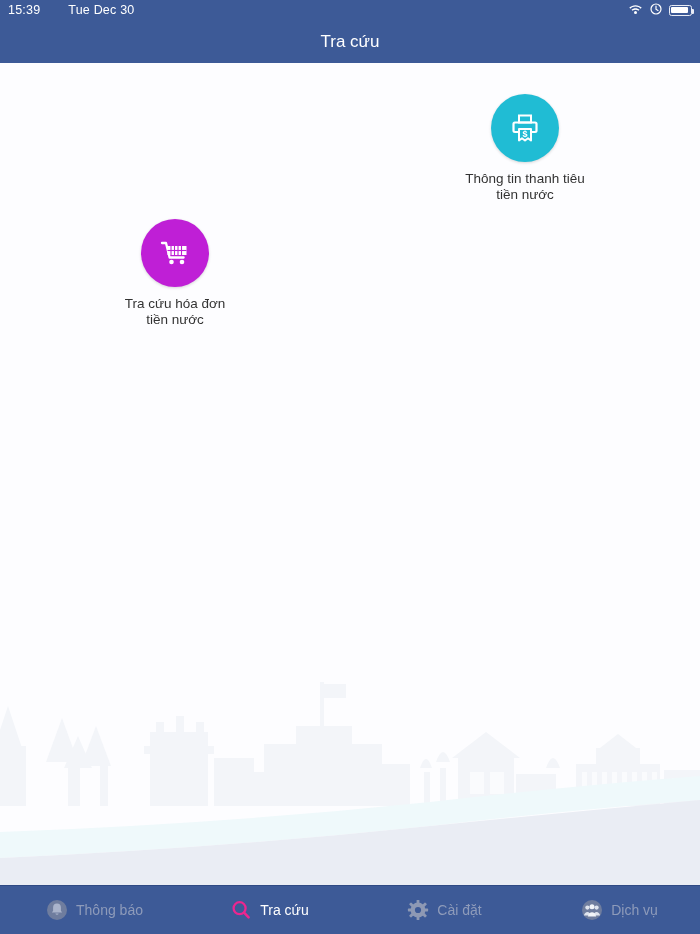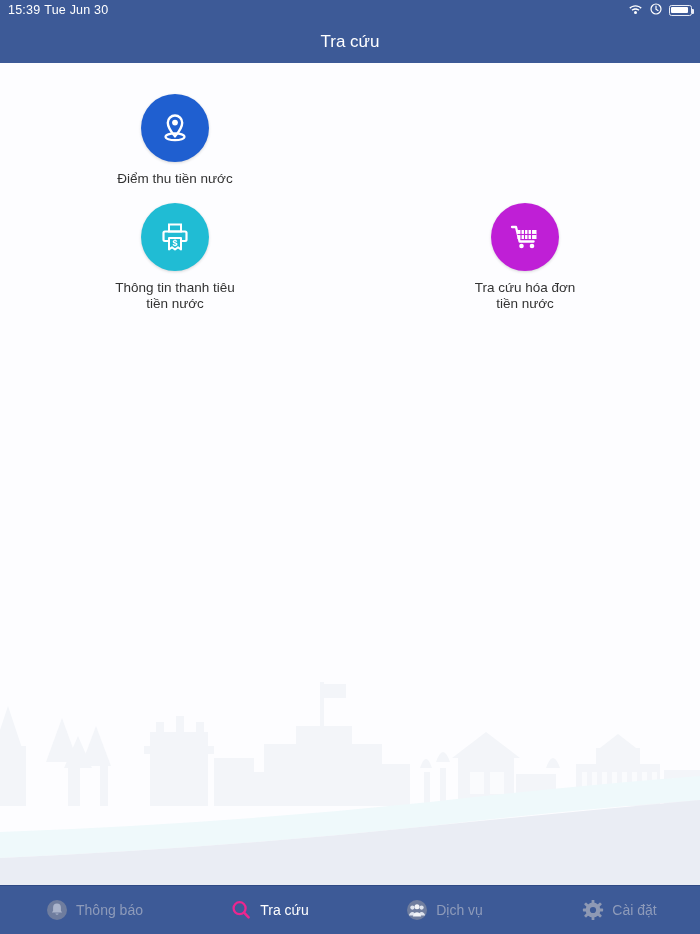--- a/index.html
+++ b/index.html
@@ -21,21 +21,21 @@
     background: #3d5a97;
     color: #ffffff;
     display: flex;
     align-items: center;
     padding: 0 8px;
     font-size: 12.5px;
     box-sizing: border-box;
     position: relative;
     z-index: 5;
   }
-  .status-left { display: flex; align-items: flex-end; gap: 4px; }
+  .status-left { display: flex; align-items: flex-end; gap: 28px; }
   .status-right {
     margin-left: auto;
     display: flex;
     align-items: center;
     gap: 7px;
   }
   .status-time { letter-spacing: 0.2px; }
   .status-date { letter-spacing: 0.2px; }
   .battery {
     width: 23px;
@@ -159,21 +159,21 @@
   }
   .tab.active .tab-label { color: #ffffff; }
   .tab-ico { display: flex; align-items: center; justify-content: center; }
 </style>
 </head>
 <body>
 
 <div class="status-bar">
   <div class="status-left">
     <span class="status-time">15:39</span>
-    <span class="status-date">Tue Jun 30</span>
+    <span class="status-date">Tue Dec 30</span>
   </div>
   <div class="status-right">
     <span class="ico">
       <svg width="15" height="12" viewBox="0 0 15 12">
         <path d="M7.5 2.2c2.4 0 4.6.9 6.2 2.4l-1 1.05C11.3 4.36 9.5 3.6 7.5 3.6S3.7 4.36 2.3 5.65l-1-1.05C2.9 3.1 5.1 2.2 7.5 2.2z" fill="#ffffff"></path>
         <path d="M7.5 5.2c1.55 0 2.96.6 4 1.56l-1.02 1.06c-.8-.74-1.84-1.18-2.98-1.18s-2.18.44-2.98 1.18L3.5 6.76C4.54 5.8 5.95 5.2 7.5 5.2z" fill="#ffffff"></path>
         <circle cx="7.5" cy="9.6" r="1.5" fill="#ffffff"></circle>
       </svg>
     </span>
     <span class="ico">
@@ -245,32 +245,20 @@
         <rect x="686" y="192" width="8" height="20" fill="#fafbfd"></rect>
       </g>
       <path d="M0 246 Q 220 238 430 216 Q 570 200 700 190 L700 214 Q 570 224 430 240 Q 220 262 0 272 Z" fill="#eff9fb"></path>
       <path d="M0 272 Q 220 262 430 240 Q 570 226 700 214 L700 300 L0 300 Z" fill="#eaedf4"></path>
     </svg>
   </div>
 
   <div class="grid">
 
 
-    <div class="tile">
-      <div class="tile-icon" style="background:#1f5fd0">
-        <span>
-          <svg width="36" height="36" viewBox="0 0 36 36">
-            <path d="M18 5.5a7.2 7.2 0 0 0-7.2 7.2c0 5.4 7.2 13.6 7.2 13.6s7.2-8.2 7.2-13.6A7.2 7.2 0 0 0 18 5.5z" fill="none" stroke="#ffffff" stroke-width="2.4"></path>
-            <circle cx="18" cy="12.6" r="2.9" fill="#ffffff"></circle>
-            <ellipse cx="18" cy="26.8" rx="9.5" ry="3.4" fill="none" stroke="#ffffff" stroke-width="2.2"></ellipse>
-          </svg>
-        </span>
-      </div>
-      <div class="tile-label">Điểm thu tiền nước</div>
-    </div>
 
     <div class="tile">
     </div>
 
 
     <div class="tile">
       <div class="tile-icon" style="background:#20bcd4">
         <span>
           <svg width="36" height="36" viewBox="0 0 36 36">
             <rect x="12" y="5.5" width="12" height="7" fill="none" stroke="#ffffff" stroke-width="2"></rect>
@@ -328,45 +316,45 @@
         <circle cx="9.6" cy="9.2" r="6" fill="none" stroke="#ec268f" stroke-width="2.3"></circle>
         <line x1="14" y1="13.6" x2="18.6" y2="18.4" stroke="#ec268f" stroke-width="2.6" stroke-linecap="round"></line>
       </svg>
     </span>
     <span class="tab-label">Tra cứu</span>
   </div>
 
   <div class="tab">
     <span class="tab-ico">
       <svg width="22" height="22" viewBox="0 0 22 22">
-        <circle cx="11" cy="11" r="10" fill="#6f7d9e"></circle>
-        <circle cx="6.4" cy="8.6" r="2.1" fill="#dfe4ee"></circle>
-        <circle cx="15.6" cy="8.6" r="2.1" fill="#dfe4ee"></circle>
-        <circle cx="11" cy="7.8" r="2.5" fill="#f2f4f8"></circle>
-        <path d="M2.9 16.6c.5-2.3 1.9-3.6 3.5-3.6s3 1.3 3.5 3.6z" fill="#dfe4ee"></path>
-        <path d="M12.1 16.6c.5-2.3 1.9-3.6 3.5-3.6s3 1.3 3.5 3.6z" fill="#dfe4ee"></path>
-        <path d="M6.8 17.4c.6-2.7 2.3-4.2 4.2-4.2s3.6 1.5 4.2 4.2z" fill="#f2f4f8"></path>
-      </svg>
-    </span>
-    <span class="tab-label">Dịch vụ</span>
-  </div>
-
-  <div class="tab">
-    <span class="tab-ico">
-      <svg width="22" height="22" viewBox="0 0 22 22">
         <g fill="#8e99b4">
           <circle cx="11" cy="11" r="7.4"></circle>
           <rect x="9.6" y="0.9" width="2.8" height="4.2" rx="0.6"></rect>
           <rect x="9.6" y="16.9" width="2.8" height="4.2" rx="0.6"></rect>
           <rect x="0.9" y="9.6" width="4.2" height="2.8" rx="0.6"></rect>
           <rect x="16.9" y="9.6" width="4.2" height="2.8" rx="0.6"></rect>
           <rect x="3.1" y="3.6" width="2.8" height="4.2" rx="0.6" transform="rotate(-45 4.5 5.7)"></rect>
           <rect x="16.1" y="3.6" width="2.8" height="4.2" rx="0.6" transform="rotate(45 17.5 5.7)"></rect>
           <rect x="3.1" y="14.2" width="2.8" height="4.2" rx="0.6" transform="rotate(45 4.5 16.3)"></rect>
           <rect x="16.1" y="14.2" width="2.8" height="4.2" rx="0.6" transform="rotate(-45 17.5 16.3)"></rect>
         </g>
         <circle cx="11" cy="11" r="3.1" fill="#3d5a97"></circle>
       </svg>
     </span>
     <span class="tab-label">Cài đặt</span>
   </div>
 
+  <div class="tab">
+    <span class="tab-ico">
+      <svg width="22" height="22" viewBox="0 0 22 22">
+        <circle cx="11" cy="11" r="10" fill="#6f7d9e"></circle>
+        <circle cx="6.4" cy="8.6" r="2.1" fill="#dfe4ee"></circle>
+        <circle cx="15.6" cy="8.6" r="2.1" fill="#dfe4ee"></circle>
+        <circle cx="11" cy="7.8" r="2.5" fill="#f2f4f8"></circle>
+        <path d="M2.9 16.6c.5-2.3 1.9-3.6 3.5-3.6s3 1.3 3.5 3.6z" fill="#dfe4ee"></path>
+        <path d="M12.1 16.6c.5-2.3 1.9-3.6 3.5-3.6s3 1.3 3.5 3.6z" fill="#dfe4ee"></path>
+        <path d="M6.8 17.4c.6-2.7 2.3-4.2 4.2-4.2s3.6 1.5 4.2 4.2z" fill="#f2f4f8"></path>
+      </svg>
+    </span>
+    <span class="tab-label">Dịch vụ</span>
+  </div>
+
 </div>
 
 </body></html>

